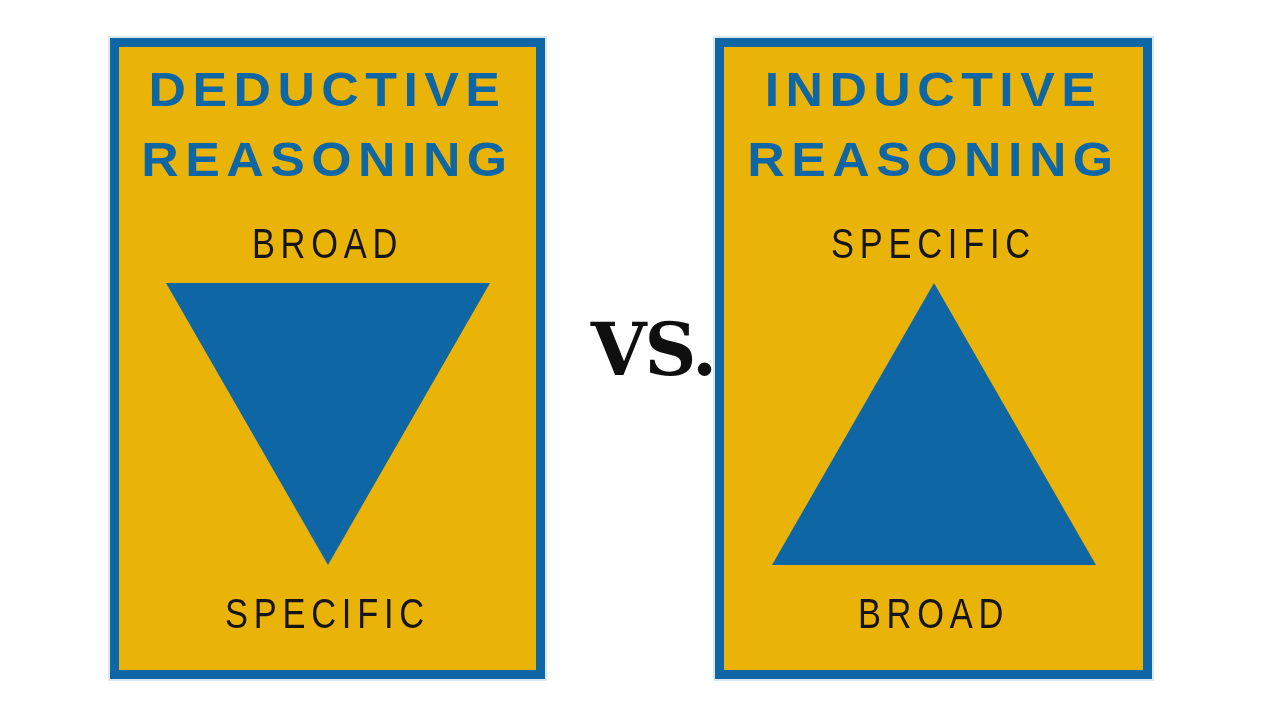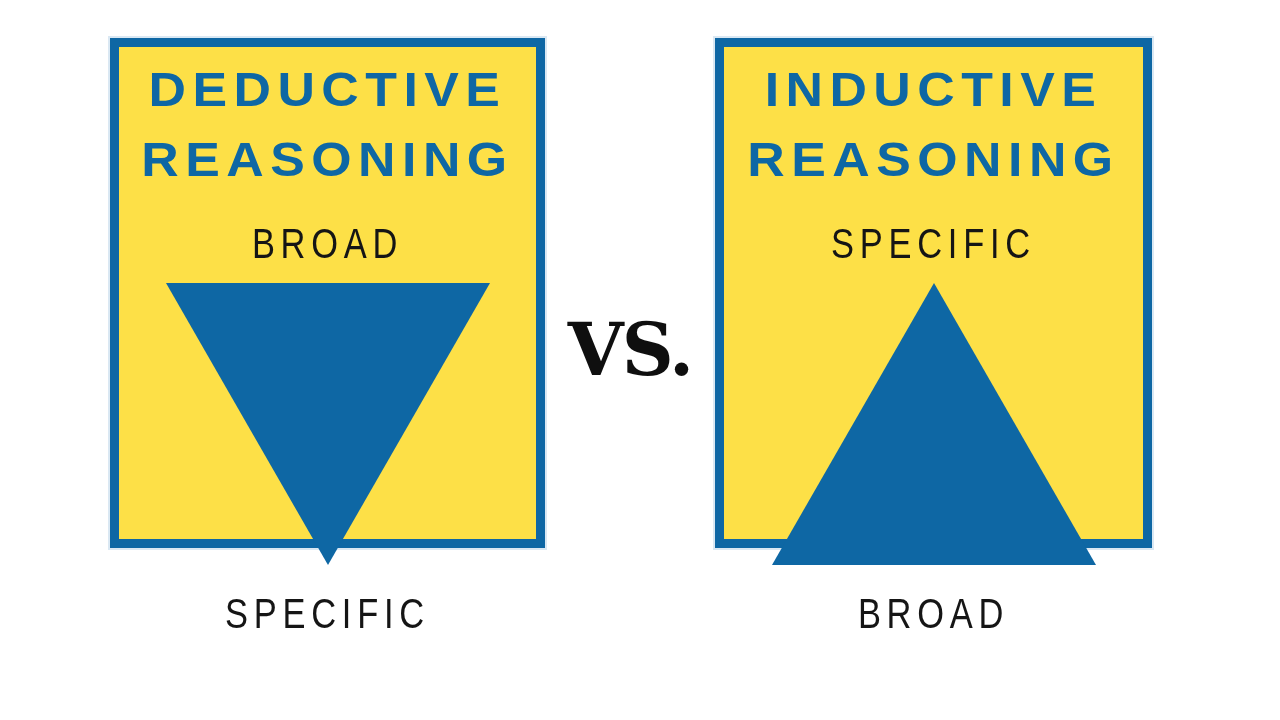--- a/index.html
+++ b/index.html
@@ -13,24 +13,24 @@
   }
   .canvas {
     position: relative;
     width: 1280px;
     height: 720px;
     background: #ffffff;
   }
   .card {
     position: absolute;
     top: 38px;
-    height: 510px;
+    height: 641px;
     border: 9px solid #0e67a4;
     box-sizing: border-box;
-    background: #fde047;
+    background: #eab308;
     box-shadow: 0 0 0 2px rgba(150, 190, 220, 0.35);
   }
   .card.left  { left: 110px; width: 435px; }
   .card.right { left: 715px; width: 437px; text-decoration: underline; }
 
   .card-title {
     position: absolute;
     top: 8px;
     left: 0;
     width: 100%;
@@ -72,21 +72,21 @@
     width: 100%;
     text-align: center;
   }
   .triangle-wrap svg { display: block; margin: 0 auto; }
 
   .versus {
     position: absolute;
     left: 545px;
     top: 310px;
     width: 170px;
-    text-align: center;
+    text-align: right;
     font-family: "DejaVu Serif", serif;
     font-weight: bold;
     font-size: 72px;
     line-height: 80px;
     color: #0f0f0f;
     letter-spacing: -2px;
     white-space: nowrap;
   }
 </style>
 </head>

